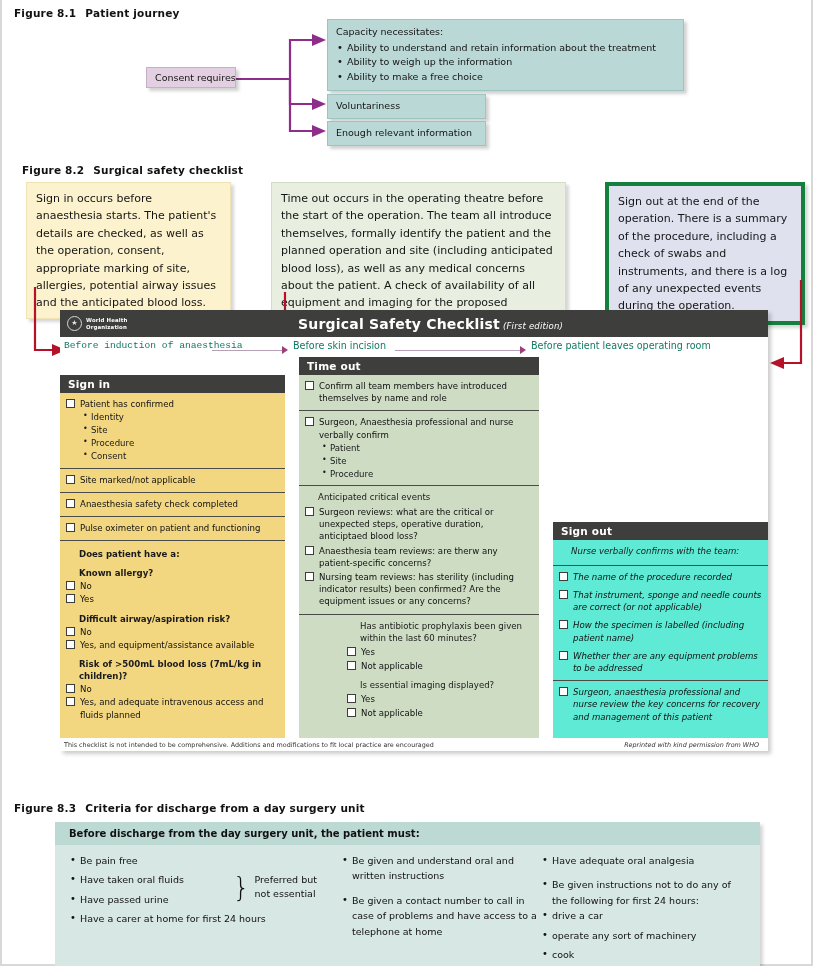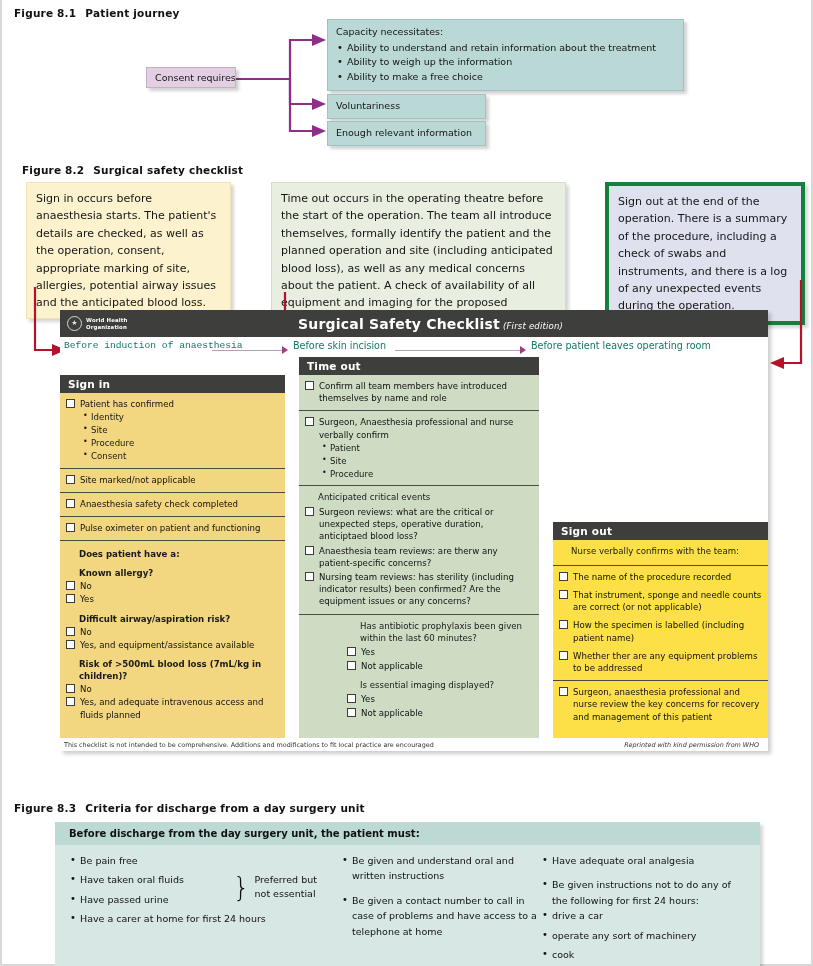--- a/index.html
+++ b/index.html
@@ -129,21 +129,21 @@
 
   .col-head {
     background:#3e3e3c; color:#ffffff;
     font-size:10.5px; font-weight:bold;
     padding:3px 0 3px 8px;
     letter-spacing:.2px;
   }
   .col-body { padding:0; }
   .col-body.yellow { background:#f2d680; }
   .col-body.green  { background:#cddcc3; }
-  .col-body.blue   { background:#fde047; }
+  .col-body.blue   { background:#5eead4;font-style:italic; }
 
   .grp { padding:5px 6px 5px 6px; position:relative; }
   .grp + .grp { border-top:1px solid #4a4a46; }
 
   .item { display:flex; align-items:flex-start; gap:5px; font-size:8.6px; line-height:1.42; color:#111; margin:0 0 1px 0; }
   .cbx {
     flex:0 0 auto; width:9px; height:9px;
     background:#ffffff; border:1px solid #3d3d3a; margin-top:1px;
   }
   .item .txt { flex:1 1 auto; }

